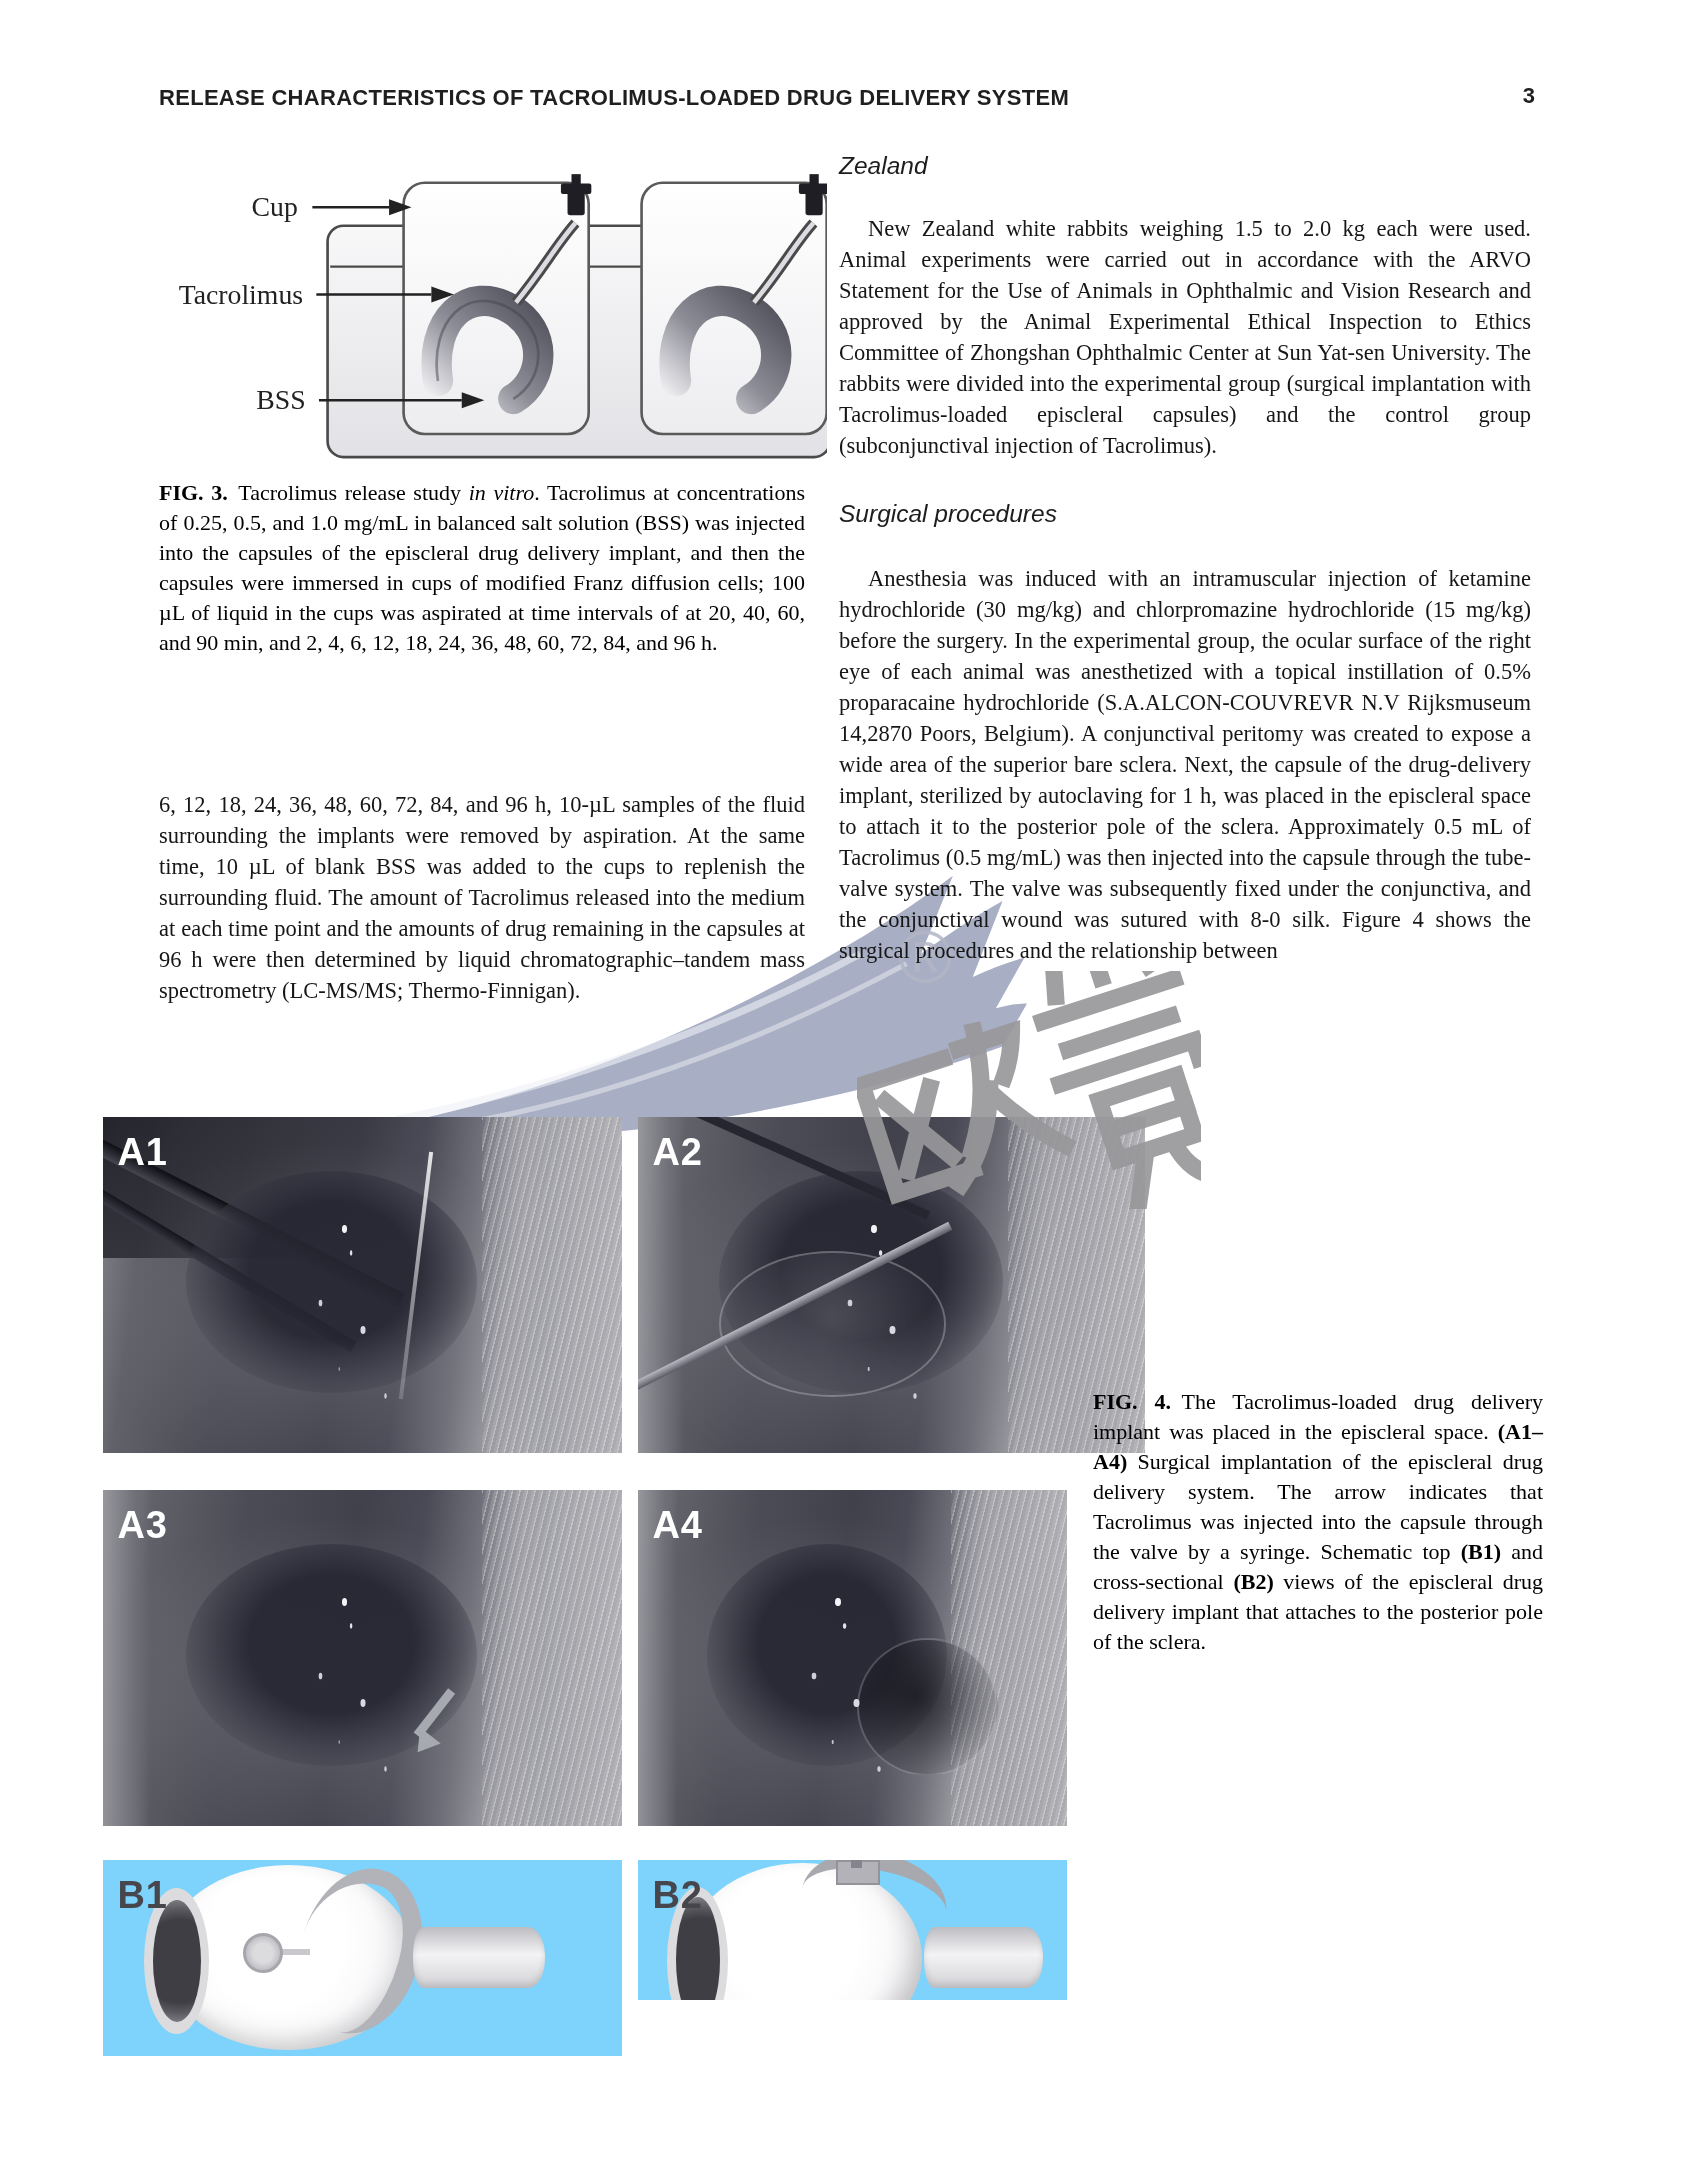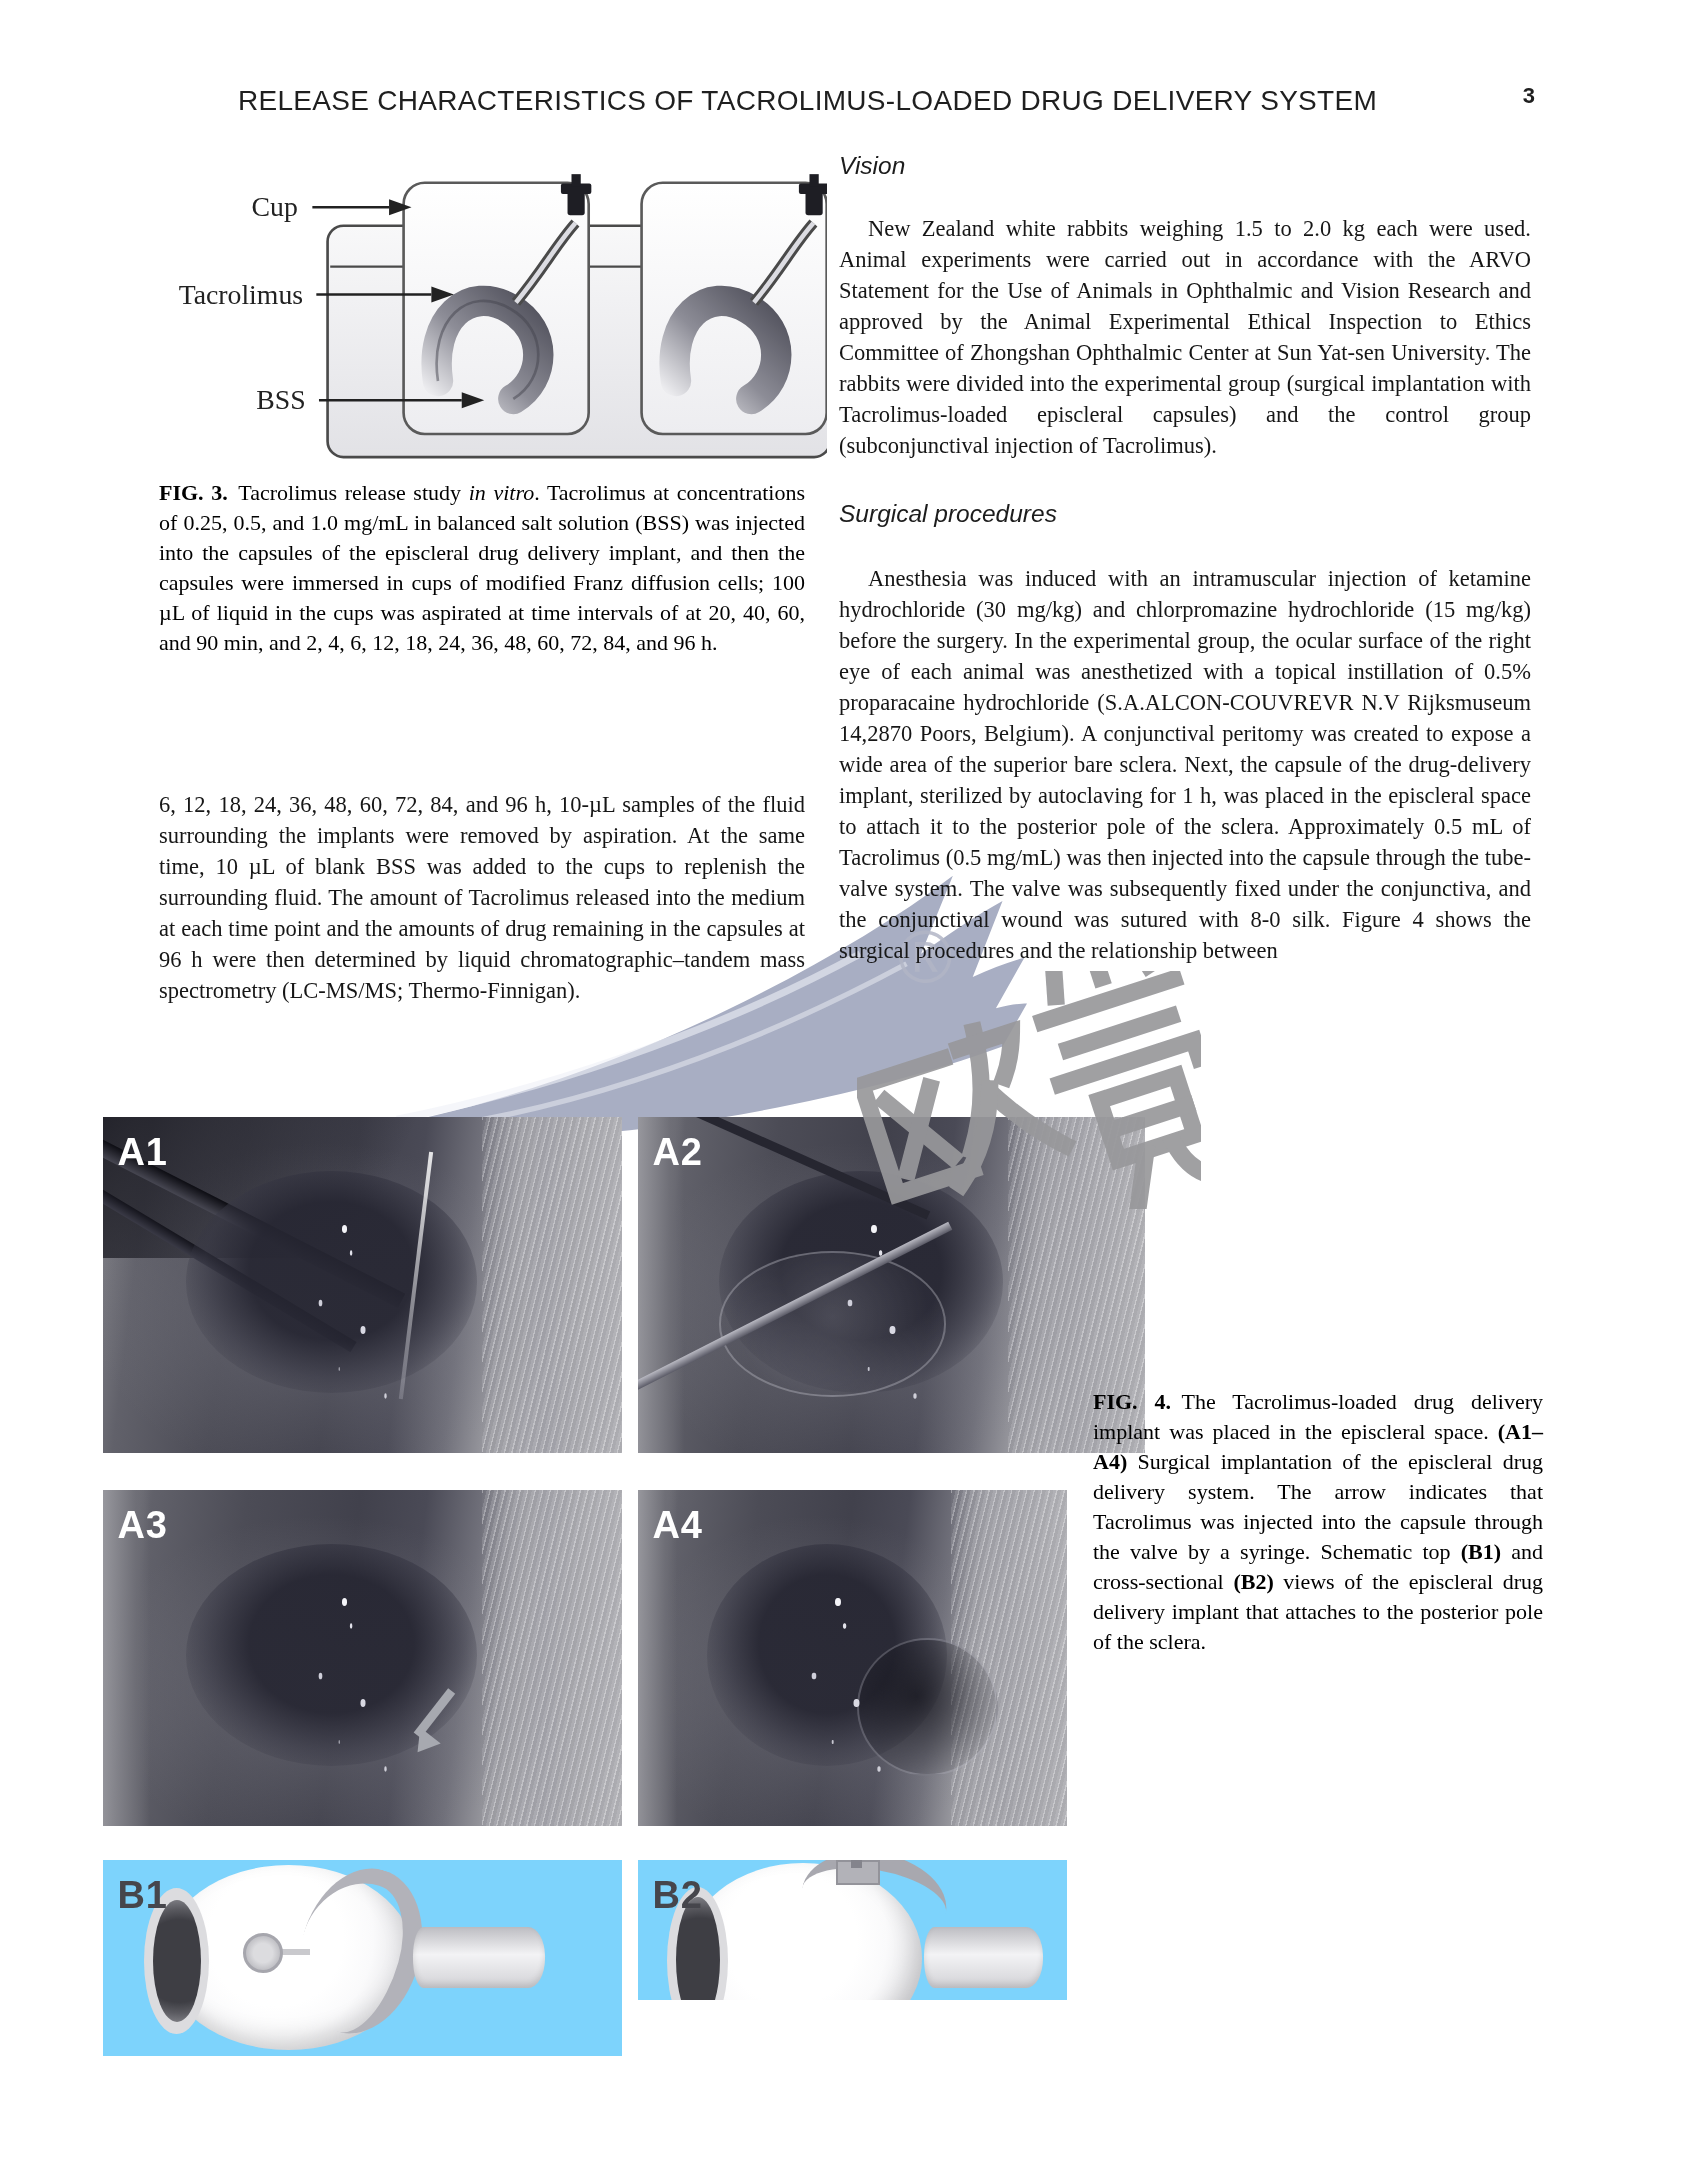--- a/index.html
+++ b/index.html
@@ -2,22 +2,22 @@
 <html style="font-size:10.6px"><head>
 <meta charset="utf-8">
 <style>
   html,body{margin:0;padding:0;}
   body{width:1687px;height:2183px;position:relative;background:#ffffff;
        font-family:"Liberation Serif",serif;color:#1a1a1a;}
   .abs{position:absolute;}
 
   
   .running-head{top:85px;left:159px;width:1297px;
-    font-family:"Liberation Sans",sans-serif;font-weight:normal;font-size:28px;
-    letter-spacing:0.3px;color:#1f1f1f;white-space:nowrap;text-align:center;}
+    font-family:"Liberation Sans",sans-serif;font-weight:bold;font-size:22px;
+    letter-spacing:0.3px;color:#1f1f1f;white-space:nowrap;}
   .page-number{top:83px;left:1442px;width:93px;text-align:right;
     font-family:"Liberation Sans",sans-serif;font-weight:bold;font-size:22px;color:#1f1f1f;}
 
   
   .body-text{font-size:22.5px;line-height:31px;text-align:justify;color:#161616;margin-top:20px;}
   .indent{text-indent:29px;}
   .cap{font-size:22px;line-height:30px;text-align:justify;color:#000000;}
   .ctag{font-weight:bold;margin-right:10.6px;}
   .cbold{font-weight:bold;}
   .sec-head{font-family:"Liberation Sans",sans-serif;font-style:italic;
@@ -179,21 +179,21 @@
   <line x1="302" y1="374" x2="518" y2="374" stroke="#222" stroke-width="4"></line>
   <polygon points="518,362 552,374 518,386" fill="#222"></polygon>
 </svg>
 
 <div class="abs cap leftcol textlayer" style="top:478px;">
   <span class="ctag">FIG. 3.</span><span>Tacrolimus release study </span><i>in vitro</i><span>. Tacrolimus at concentrations of 0.25, 0.5, and 1.0 mg/mL in balanced salt solution (BSS) was injected into the capsules of the episcleral drug delivery implant, and then the capsules were immersed in cups of modified Franz diffusion cells; 100 µL of liquid in the cups was aspirated at time intervals of at 20, 40, 60, and 90 min, and 2, 4, 6, 12, 18, 24, 36, 48, 60, 72, 84, and 96 h.</span>
 </div>
 
 <div class="abs body-text leftcol textlayer" style="top:769px;">6, 12, 18, 24, 36, 48, 60, 72, 84, and 96 h, 10-µL samples of the fluid surrounding the implants were removed by aspiration. At the same time, 10 µL of blank BSS was added to the cups to replenish the surrounding fluid. The amount of Tacrolimus released into the medium at each time point and the amounts of drug remaining in the capsules at 96 h were then determined by liquid chromatographic–tandem mass spectrometry (LC-MS/MS; Thermo-Finnigan).</div>
 
-<div class="abs sec-head rightcol textlayer" style="top:152px;">Vision</div>
+<div class="abs sec-head rightcol textlayer" style="top:152px;">Zealand</div>
 <div class="abs body-text indent rightcol textlayer" style="top:193px;">New Zealand white rabbits weighing 1.5 to 2.0 kg each were used. Animal experiments were carried out in accordance with the ARVO Statement for the Use of Animals in Ophthalmic and Vision Research and approved by the Animal Experimental Ethical Inspection to Ethics Committee of Zhongshan Ophthalmic Center at Sun Yat-sen University. The rabbits were divided into the experimental group (surgical implantation with Tacrolimus-loaded episcleral capsules) and the control group (subconjunctival injection of Tacrolimus).</div>
 
 <div class="abs sec-head rightcol textlayer" style="top:500px;">Surgical procedures</div>
 <div class="abs body-text indent rightcol textlayer" style="top:543px;">Anesthesia was induced with an intramuscular injection of ketamine hydrochloride (30 mg/kg) and chlorpromazine hydrochloride (15 mg/kg) before the surgery. In the experimental group, the ocular surface of the right eye of each animal was anesthetized with a topical instillation of 0.5% proparacaine hydrochloride (S.A.ALCON-COUVREVR N.V Rijksmuseum 14,2870 Poors, Belgium). A conjunctival peritomy was created to expose a wide area of the superior bare sclera. Next, the capsule of the drug-delivery implant, sterilized by autoclaving for 1 h, was placed in the episcleral space to attach it to the posterior pole of the sclera. Approximately 0.5 mL of Tacrolimus (0.5 mg/mL) was then injected into the capsule through the tube-valve system. The valve was subsequently fixed under the conjunctiva, and the conjunctival wound was sutured with 8-0 silk. Figure 4 shows the surgical procedures and the relationship between</div>
 
 <svg class="abs cjk" width="344" height="238" viewBox="0 0 520 360" aria-label="欧赏">
   <g transform="rotate(-18 260 180)" stroke="#98989b" stroke-width="26" fill="none" opacity=".92" stroke-linecap="square">
 
     <g>
       <path d="M 150 95 H 22 V 268 H 142"></path>

